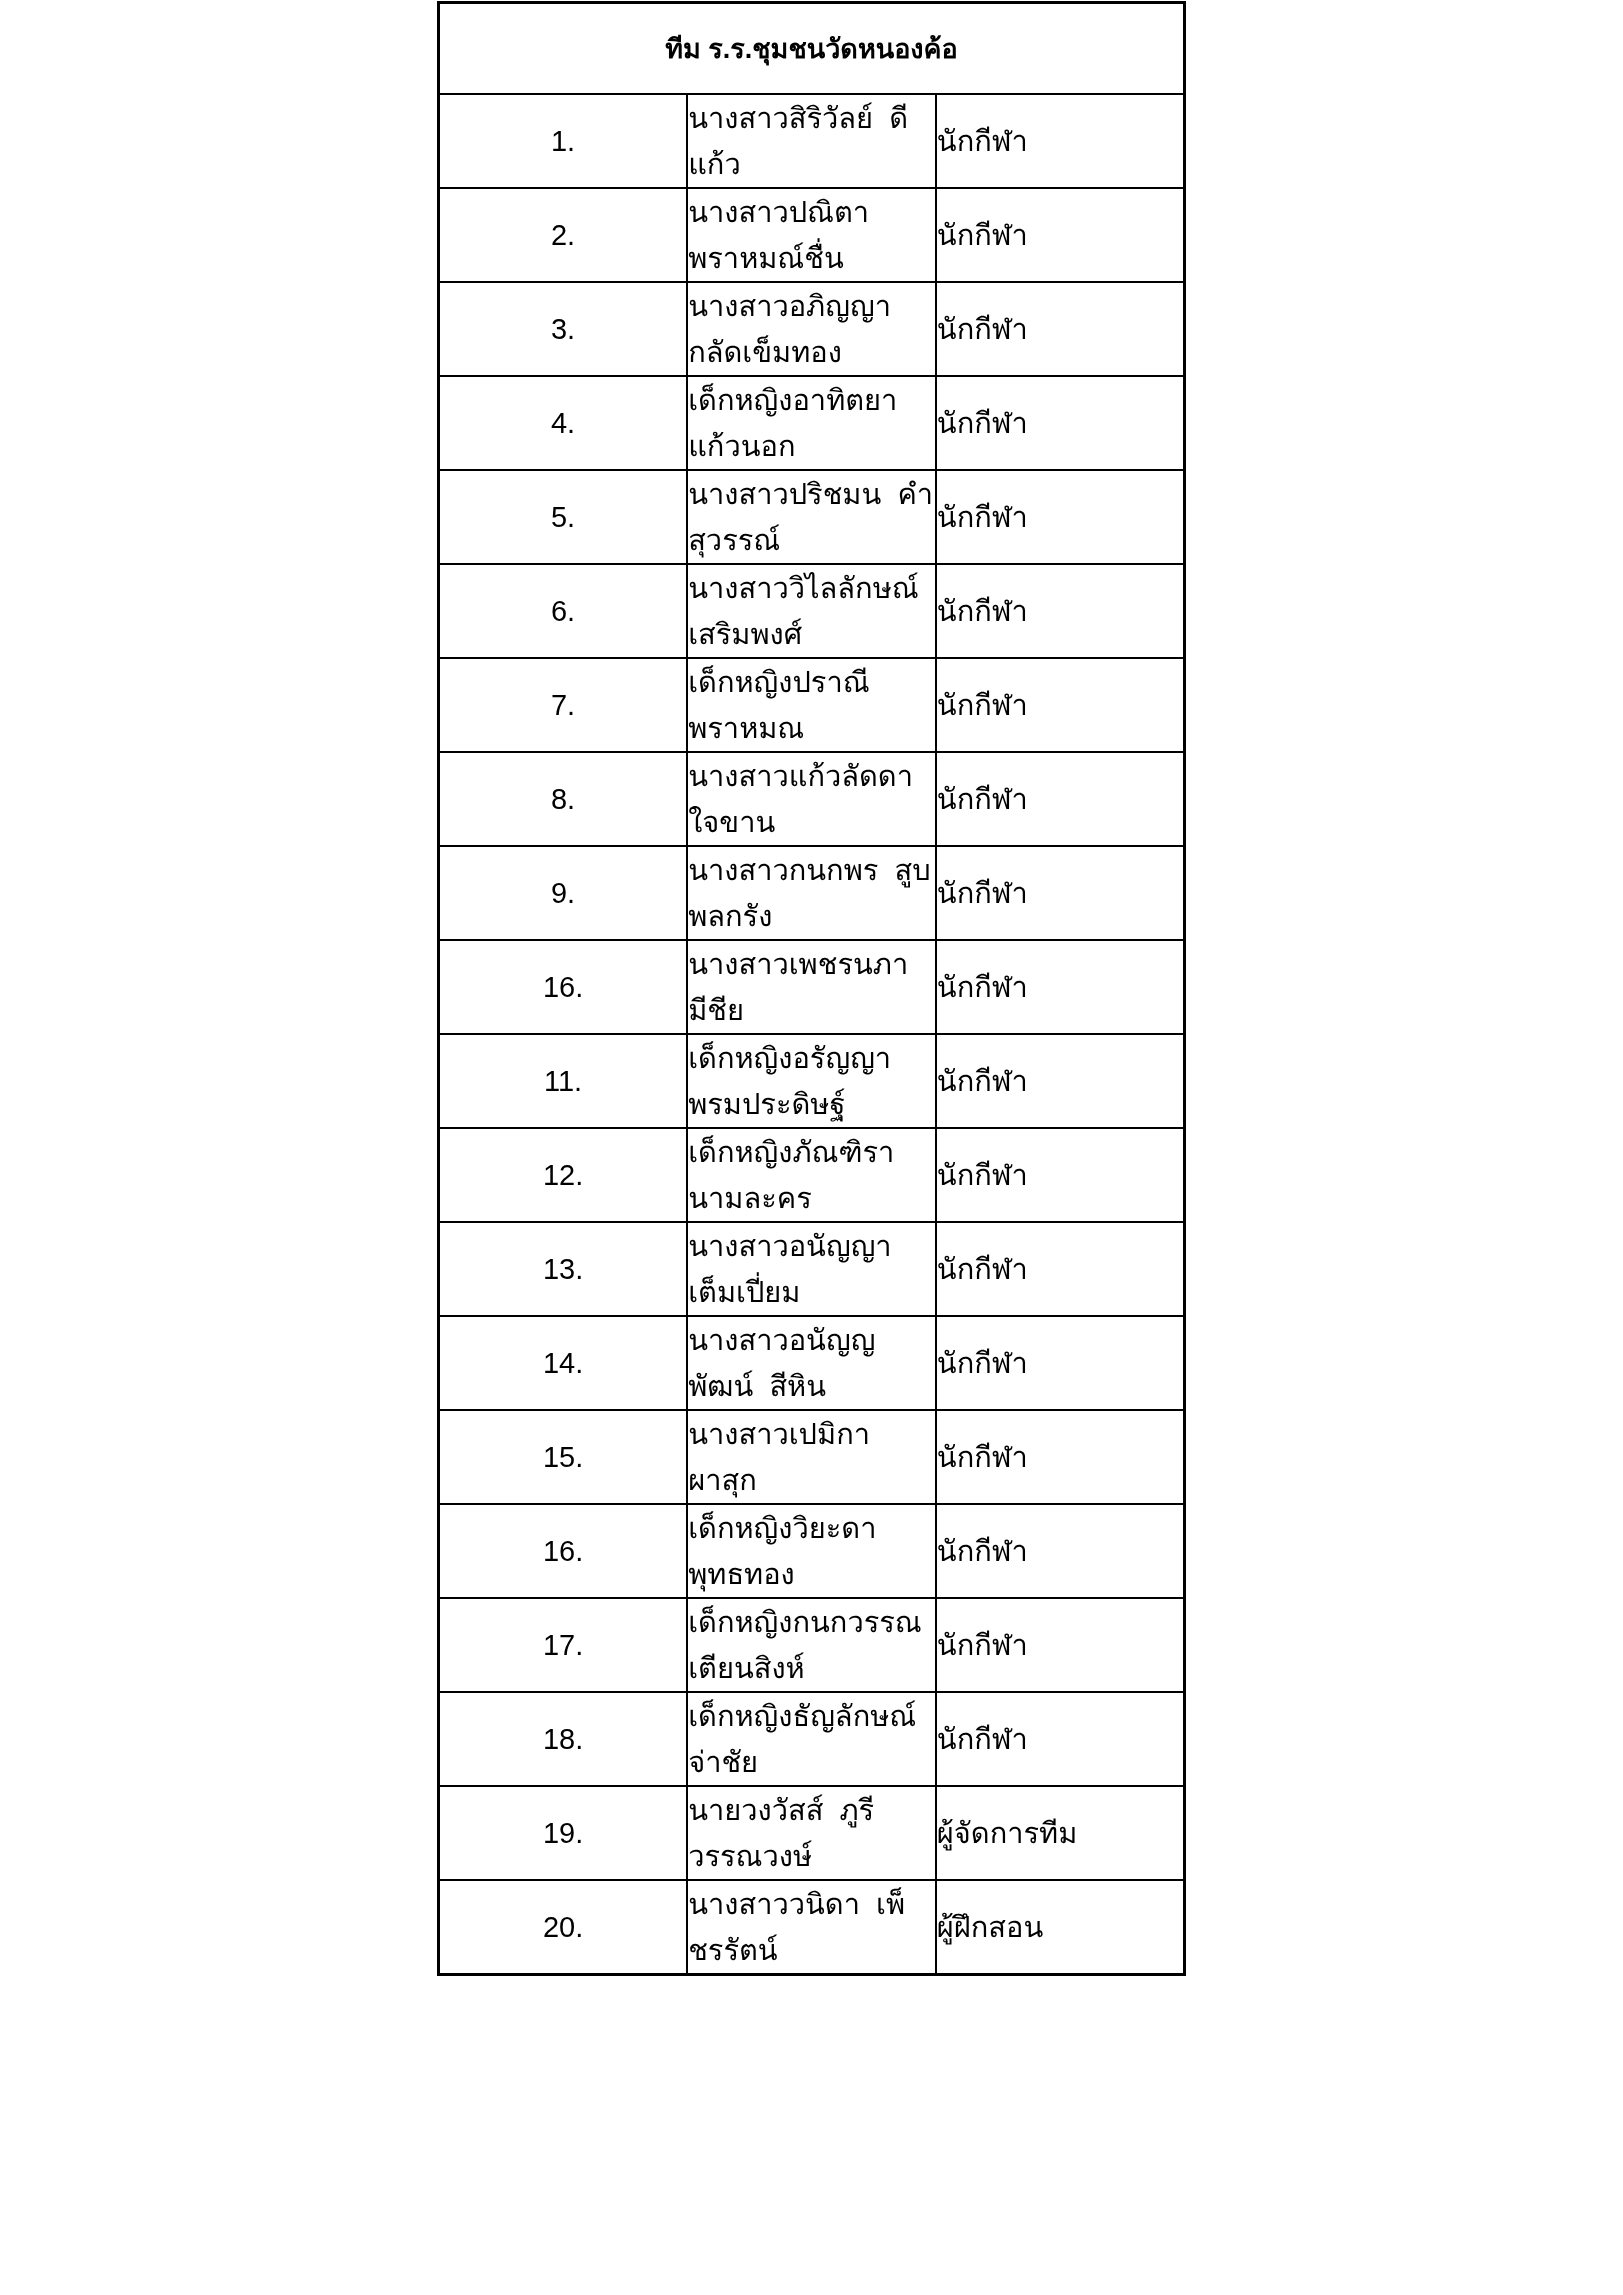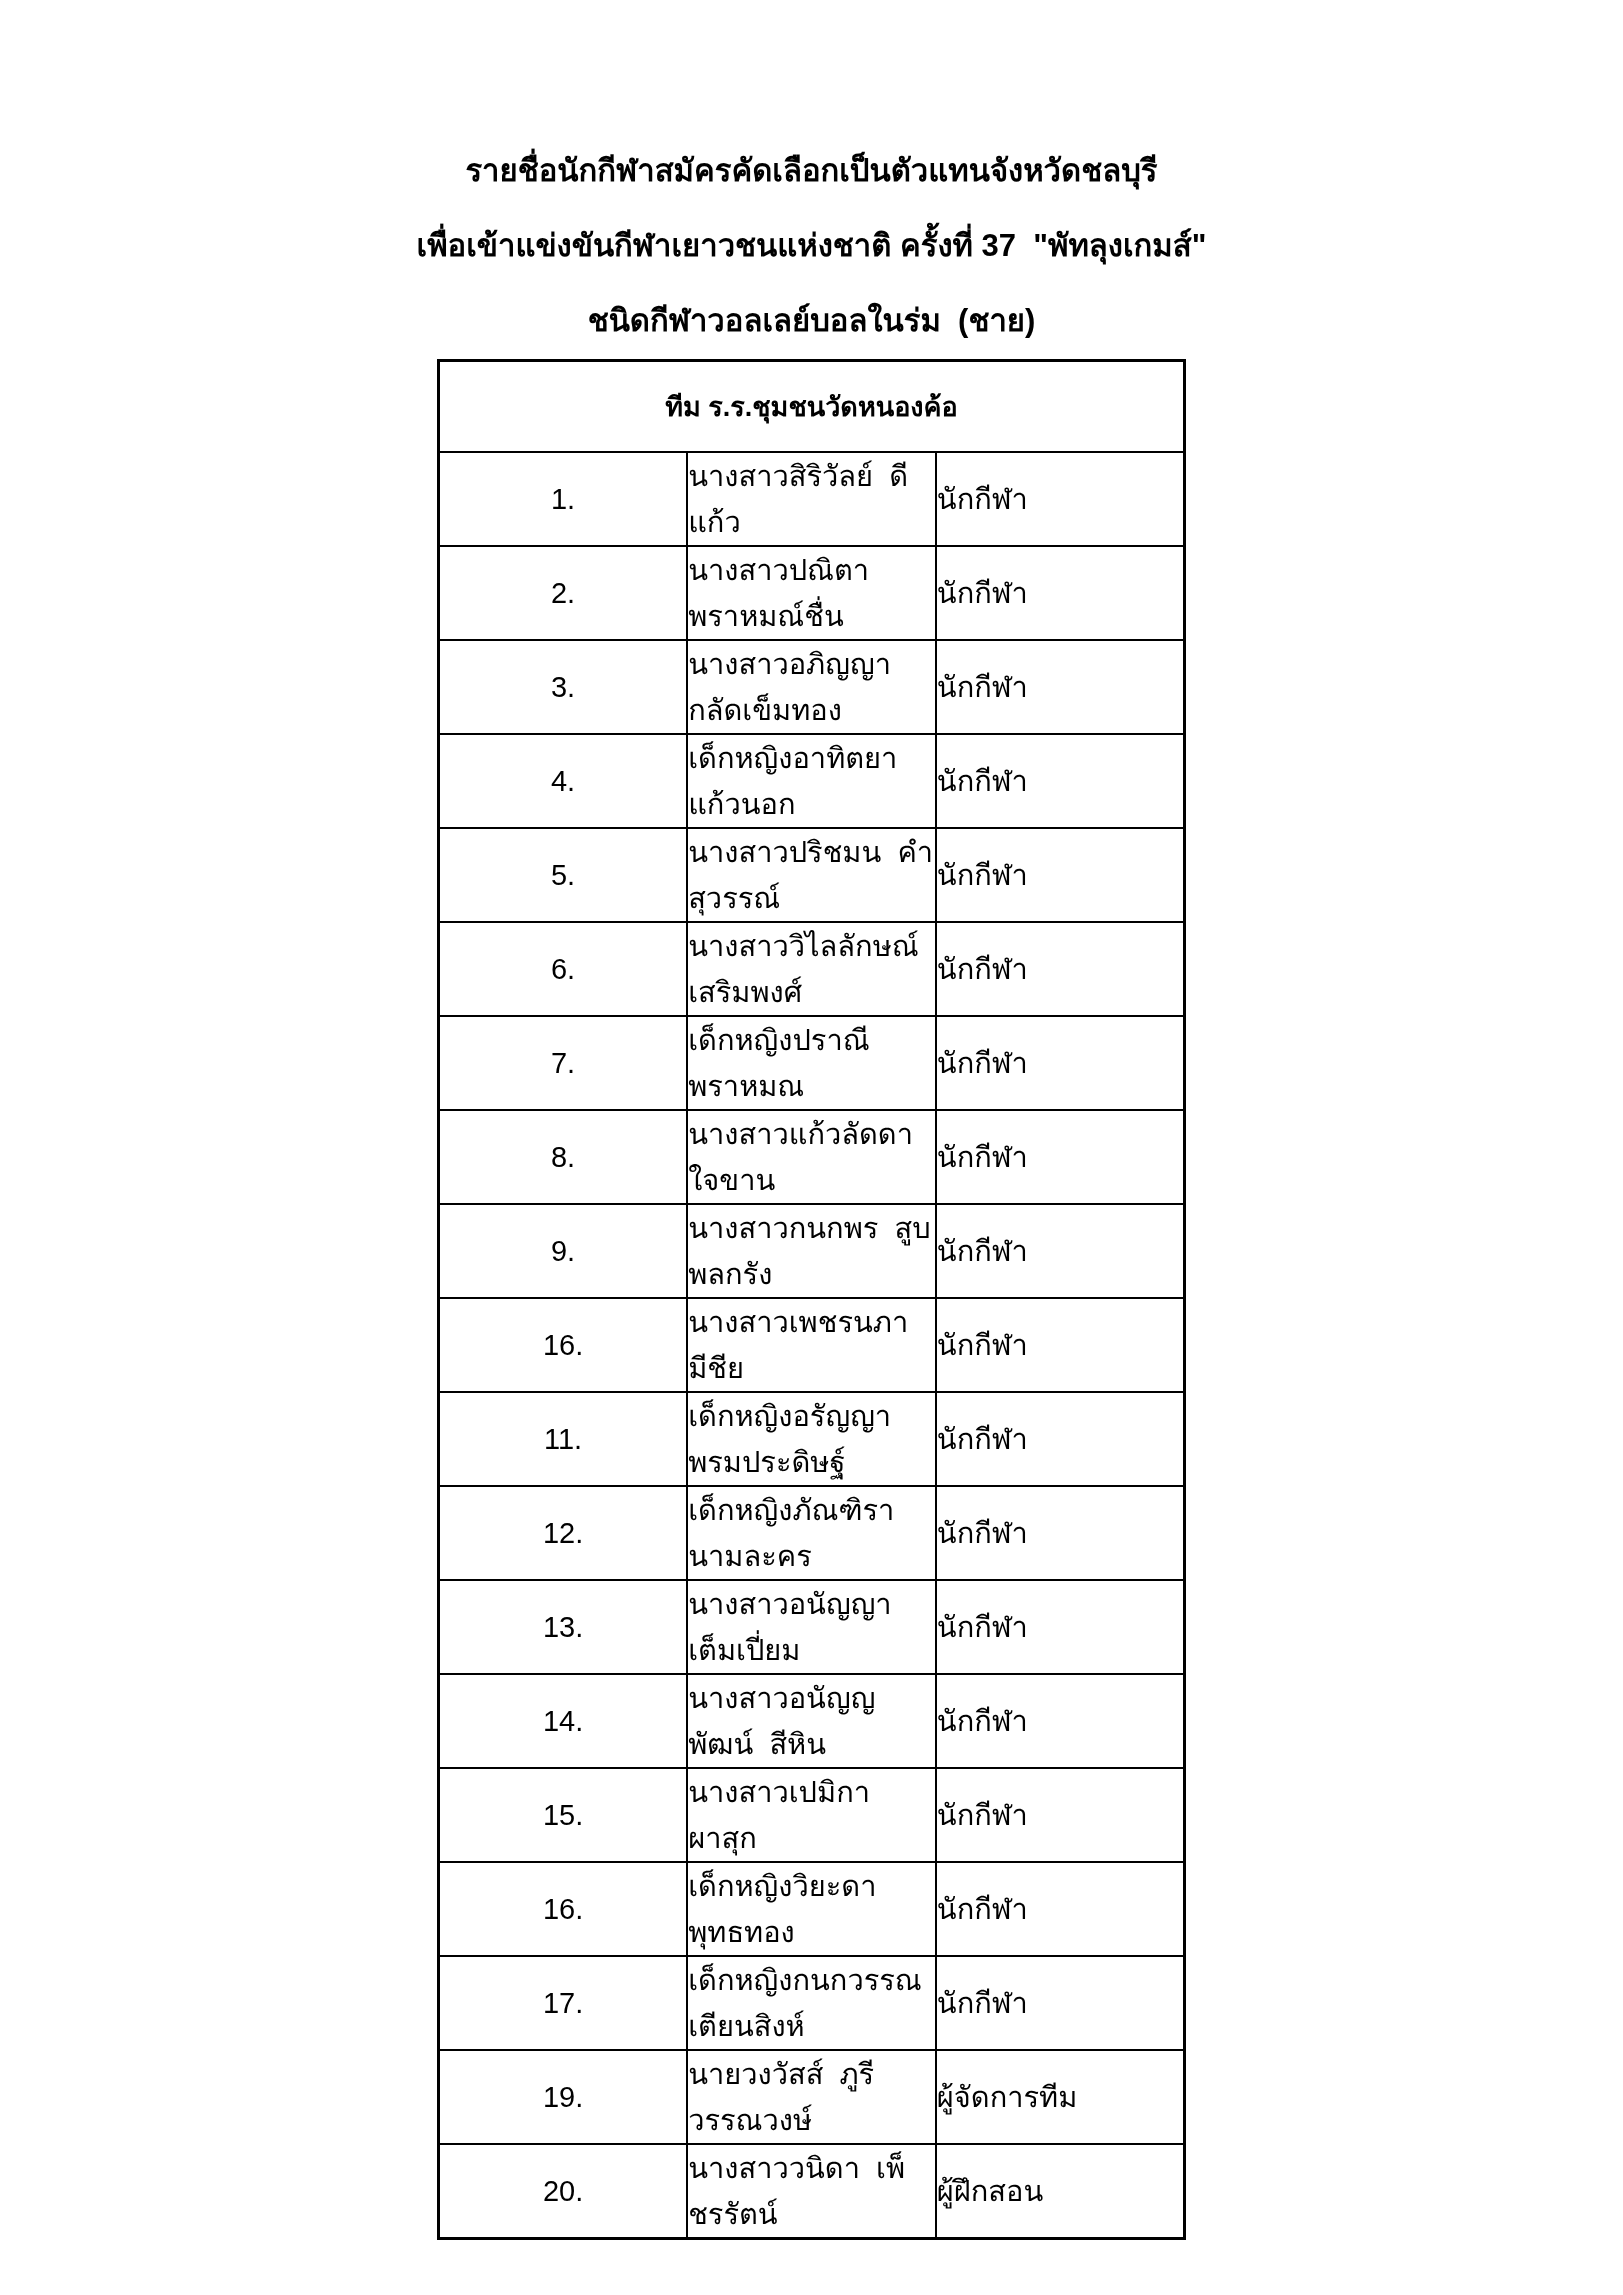--- a/index.html
+++ b/index.html
@@ -70,25 +70,20 @@
     text-align: left;
     padding-left: 9.2px;
     white-space: pre-wrap;
   }
 </style>
 </head>
 <body>
 
 <div class="page">
 
-  <div class="titles">
-    <div class="title-line">รายชื่อนักกีฬาสมัครคัดเลือกเป็นตัวแทนจังหวัดชลบุรี</div>
-    <div class="title-line">เพื่อเข้าแข่งขันกีฬาเยาวชนแห่งชาติ ครั้งที่ 37  "พัทลุงเกมส์"</div>
-    <div class="title-line">ชนิดกีฬาวอลเลย์บอลในร่ม  (ชาย)</div>
-  </div>
 
   <table class="roster">
     <thead>
       <tr>
         <th class="table-title" colspan="3">ทีม ร.ร.ชุมชนวัดหนองค้อ</th>
       </tr>
     </thead>
     <tbody id="rows-body">
     <tr>
       <td class="c-no">1.</td>
@@ -185,20 +180,25 @@
       <td class="c-name">เด็กหญิงวิยะดา  พุทธทอง</td>
       <td class="c-role">นักกีฬา</td>
     </tr>
 
     <tr>
       <td class="c-no">17.</td>
       <td class="c-name">เด็กหญิงกนกวรรณ  เตียนสิงห์</td>
       <td class="c-role">นักกีฬา</td>
     </tr>
 
+    <tr>
+      <td class="c-no">18.</td>
+      <td class="c-name">เด็กหญิงธัญลักษณ์  จ่าชัย</td>
+      <td class="c-role">นักกีฬา</td>
+    </tr>
 
     <tr>
       <td class="c-no">19.</td>
       <td class="c-name">นายวงวัสส์  ภูรีวรรณวงษ์</td>
       <td class="c-role">ผู้จัดการทีม</td>
     </tr>
 
     <tr>
       <td class="c-no">20.</td>
       <td class="c-name">นางสาววนิดา  เพ็ชรรัตน์</td>

